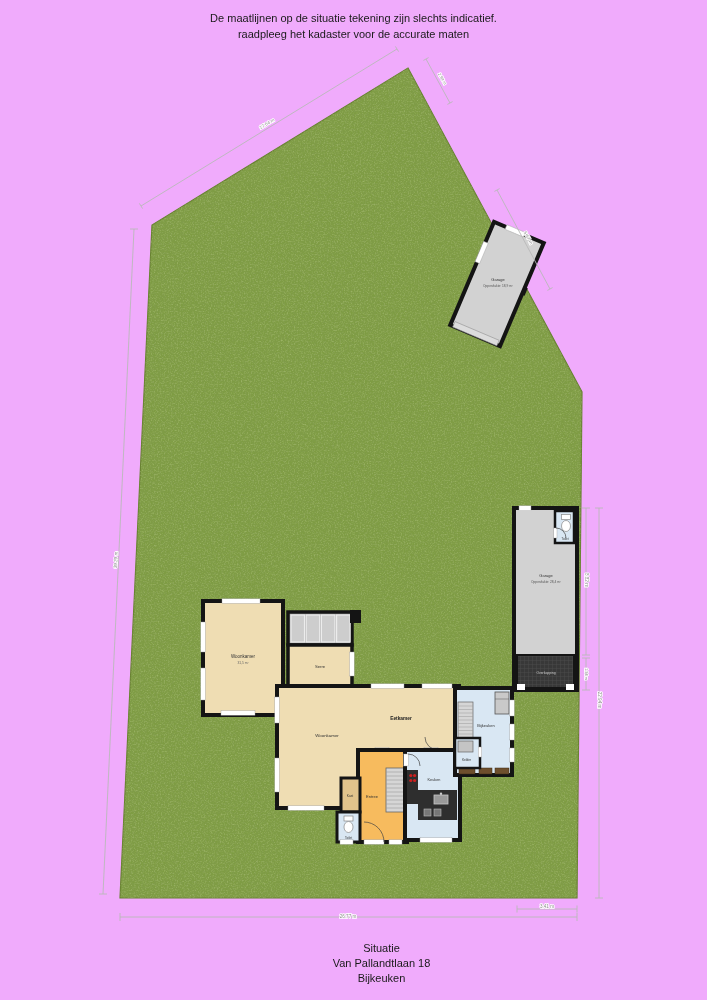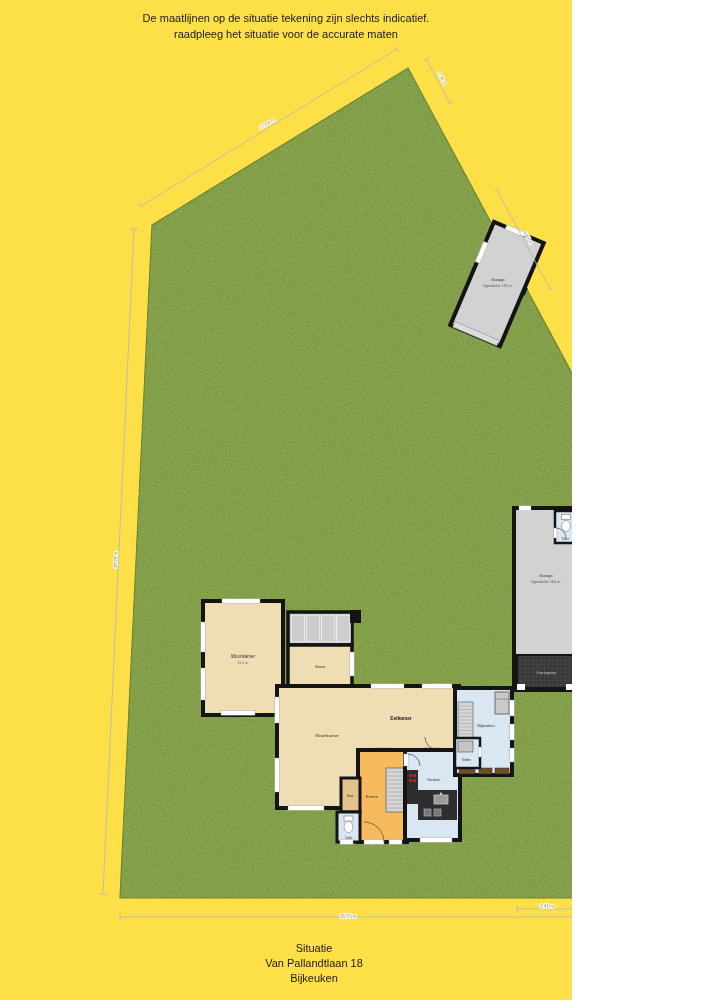--- a/index.html
+++ b/index.html
@@ -1,36 +1,36 @@
 <!DOCTYPE html>
 <html><head>
 <meta charset="utf-8">
 <style>
   html,body{margin:0;padding:0;background:#ffffff;}
-  .page{position:relative;width:572px;height:1000px;background:#fde047;
+  .page{position:relative;width:707px;height:1000px;background:#f0abfc;
         font-family:"Liberation Sans",sans-serif;overflow:hidden;}
   .header{position:absolute;top:11px;left:0;width:100%;text-align:center;
           font-size:11px;line-height:1.45;color:#1a1a1a;}
   .footer{position:absolute;top:941px;left:0;width:100%;text-align:center;
           font-size:11px;line-height:1.35;color:#1a1a1a;margin-left:28px;}
   svg{position:absolute;left:0;top:0;}
   .roomlabel{fill:#333333;}
   .dimtext{fill:#8a8a8a;stroke:#ffffff;stroke-width:1.6px;paint-order:stroke;}
   .dimline{stroke:#b9b9b9;stroke-width:0.9;}
   .win{fill:#ffffff;stroke:#a0a0a0;stroke-width:0.4;}
   .arc{fill:none;stroke:#444444;stroke-width:0.7;}
 </style>
 </head>
 <body>
 
 <div class="page">
 
   <div class="header">
     <div>De maatlijnen op de situatie tekening zijn slechts indicatief.</div>
-    <div>raadpleeg het situatie voor de accurate maten</div>
+    <div>raadpleeg het kadaster voor de accurate maten</div>
   </div>
 
   <svg width="707" height="1000" viewBox="0 0 707 1000">
     <defs>
       <clipPath id="plotClip">
           <polygon points="408,68 582,392 577,898 120,898 152,225"></polygon>
         </clipPath>
       <filter id="noiseDark" x="0%" y="0%" width="100%" height="100%">
         <feTurbulence type="fractalNoise" baseFrequency="0.55" numOctaves="3" seed="11"></feTurbulence>
         <feColorMatrix type="matrix" values="0 0 0 0 0.23  0 0 0 0 0.33  0 0 0 0 0.09  0 0 0 0.9 -0.25"></feColorMatrix>

